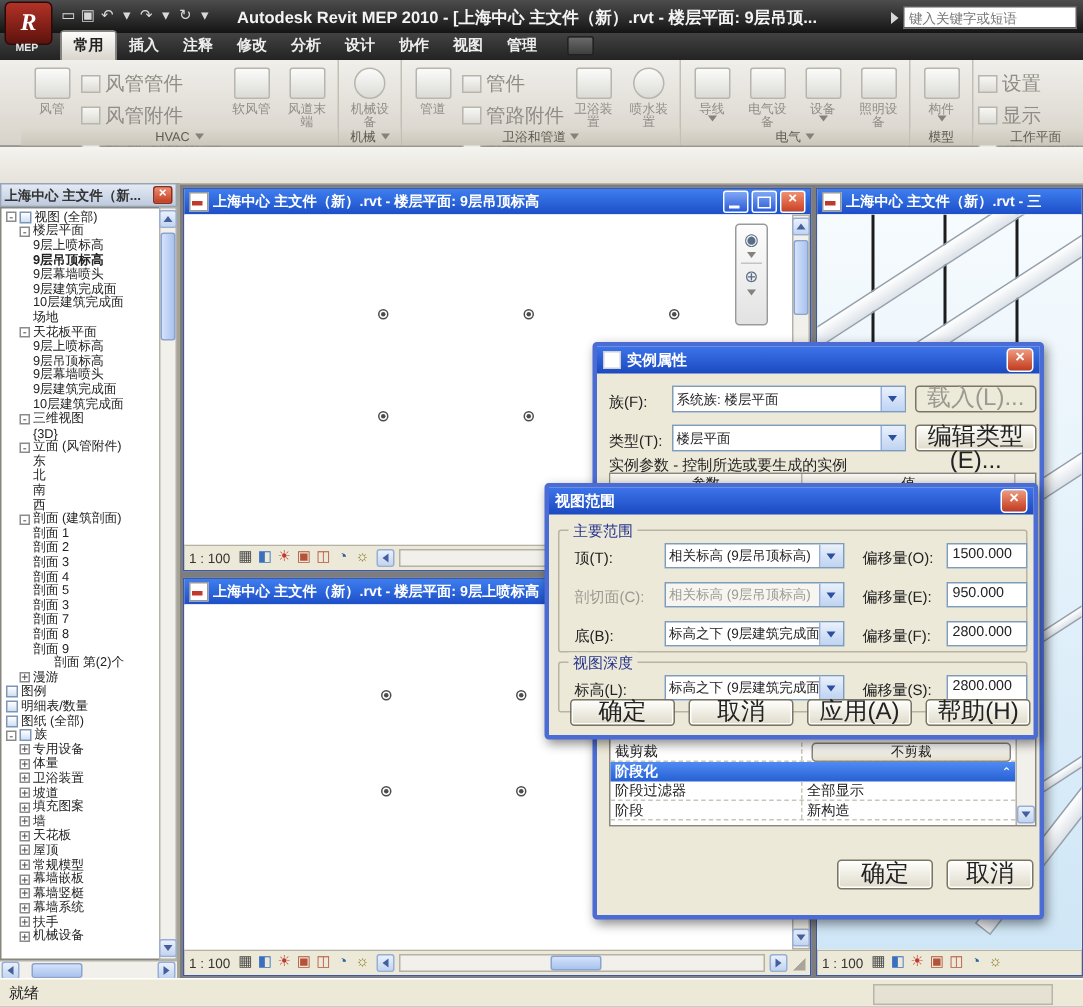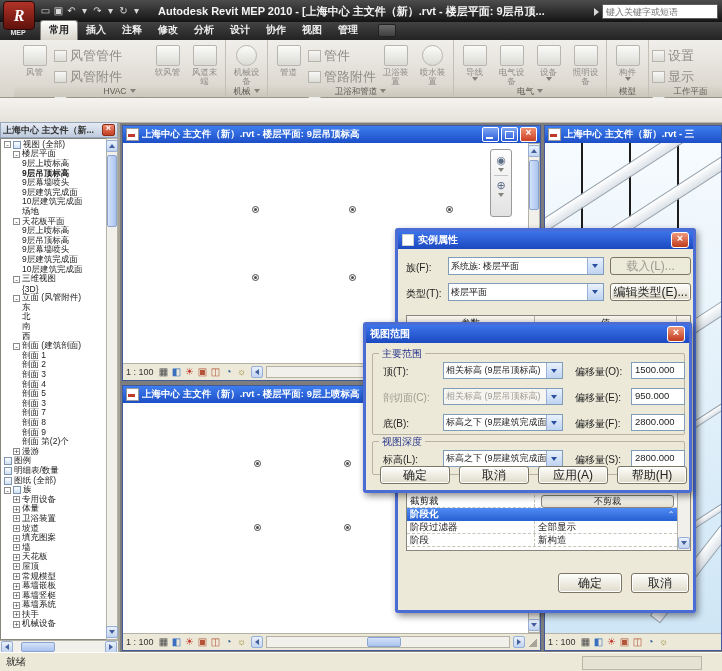--- a/index.html
+++ b/index.html
@@ -97,21 +97,21 @@
   .dclose::after{content:"×";position:absolute;left:0;top:-1px;width:100%;text-align:center;color:#fff;font-weight:bold;font-size:11px;}
   .dbody{position:relative;font-size:10px;color:#222;}
   .dlabel{position:absolute;white-space:nowrap;}
   .combo{border:1px solid #7f9db9;background:#fff;height:17px;display:flex;align-items:center;position:absolute;font-size:9px;overflow:hidden;box-sizing:border-box;}
   .cotext{flex:1;padding-left:2px;white-space:nowrap;overflow:hidden;min-width:0;}
   .coarr{width:15px;align-self:stretch;background:linear-gradient(#e9f1fd,#bfd3f1);border-left:1px solid #9ab0d8;position:relative;flex:none;}
   .coarr::after{content:"";position:absolute;left:4px;top:6px;width:0;height:0;border-left:3px solid transparent;border-right:3px solid transparent;border-top:4px solid #2a4f9e;}
   .combo.dis{background:#f6f5ef;}
   .combo.dis .cotext{color:#9c9a90;}
   .dlabel.dis{color:#9c9a90;}
-  .xpbtn{position:absolute;border:1px solid #7b7563;border-radius:3px;background:linear-gradient(#fefefc,#dfdbca);font-size:12px;text-align:center;box-shadow:inset 0 0 0 1px #fff;box-sizing:border-box;color:#222;}
+  .xpbtn{position:absolute;border:1px solid #7b7563;border-radius:3px;background:linear-gradient(#fefefc,#dfdbca);font-size:16px;text-align:center;box-shadow:inset 0 0 0 1px #fff;box-sizing:border-box;color:#222;}
   .xpbtn.disbtn{color:#9c9a90;background:#ecead9;box-shadow:none;}
   .numbox{position:absolute;border:1px solid #7f9db9;background:#fff;font-size:9.5px;padding:1px 3px;height:13px;box-sizing:content-box;}
   
   .ptable{position:absolute;left:8px;top:66px;width:285px;height:236px;border:1px solid #89877d;background:#fff;box-sizing:border-box;}
   .phead{height:14px;display:flex;background:linear-gradient(#f7f5ef,#ddd9cc);border-bottom:1px solid #b4b1a7;}
   .phcell{font-size:9.5px;text-align:center;line-height:14px;border-right:1px solid #b4b1a7;box-sizing:border-box;}
   .phc1{width:128px;}
   .phc2{flex:1;}
   .phc3{width:13px;border-right:none;}
   .prowlist{position:absolute;left:0;right:13px;}
@@ -489,21 +489,21 @@
           <div class="titem" style="padding-left: 21px;">
 
             <span class="tlabel">剖面 8</span>
           </div>
 
           <div class="titem" style="padding-left: 21px;">
 
             <span class="tlabel">剖面 9</span>
           </div>
 
-          <div class="titem" style="padding-left: 21px;">
+          <div class="titem" style="padding-left: 35px;">
 
             <span class="tlabel">剖面 第(2)个</span>
           </div>
 
           <div class="titem" style="padding-left: 12px;">
             <span class="exp">+</span>
 
             <span class="tlabel">漫游</span>
           </div>
 
@@ -804,20 +804,21 @@
         <span class="cotext">系统族: 楼层平面</span>
         <span class="coarr"></span>
       </span>
       <span class="xpbtn disbtn" style="left:212px;top:8px;width:81px;height:18px;line-height:16px;">载入(L)...</span>
       <span class="dlabel" style="left:8px;top:38px;">类型(T):</span>
       <span class="combo" style="left:50px;top:34px;width:156px;height:18px;">
         <span class="cotext">楼层平面</span>
         <span class="coarr"></span>
       </span>
       <span class="xpbtn" style="left:212px;top:34px;width:81px;height:18px;line-height:16px;">编辑类型(E)...</span>
+      <span class="dlabel" style="left:8px;top:54px;">实例参数 - 控制所选或要生成的实例</span>
 
       <div class="ptable">
         <div class="phead">
           <span class="phcell phc1">参数</span>
           <span class="phcell phc2">值</span>
           <span class="phcell phc3"></span>
         </div>
         <div class="prowlist rowstop">
 
             <div class="prow group">

